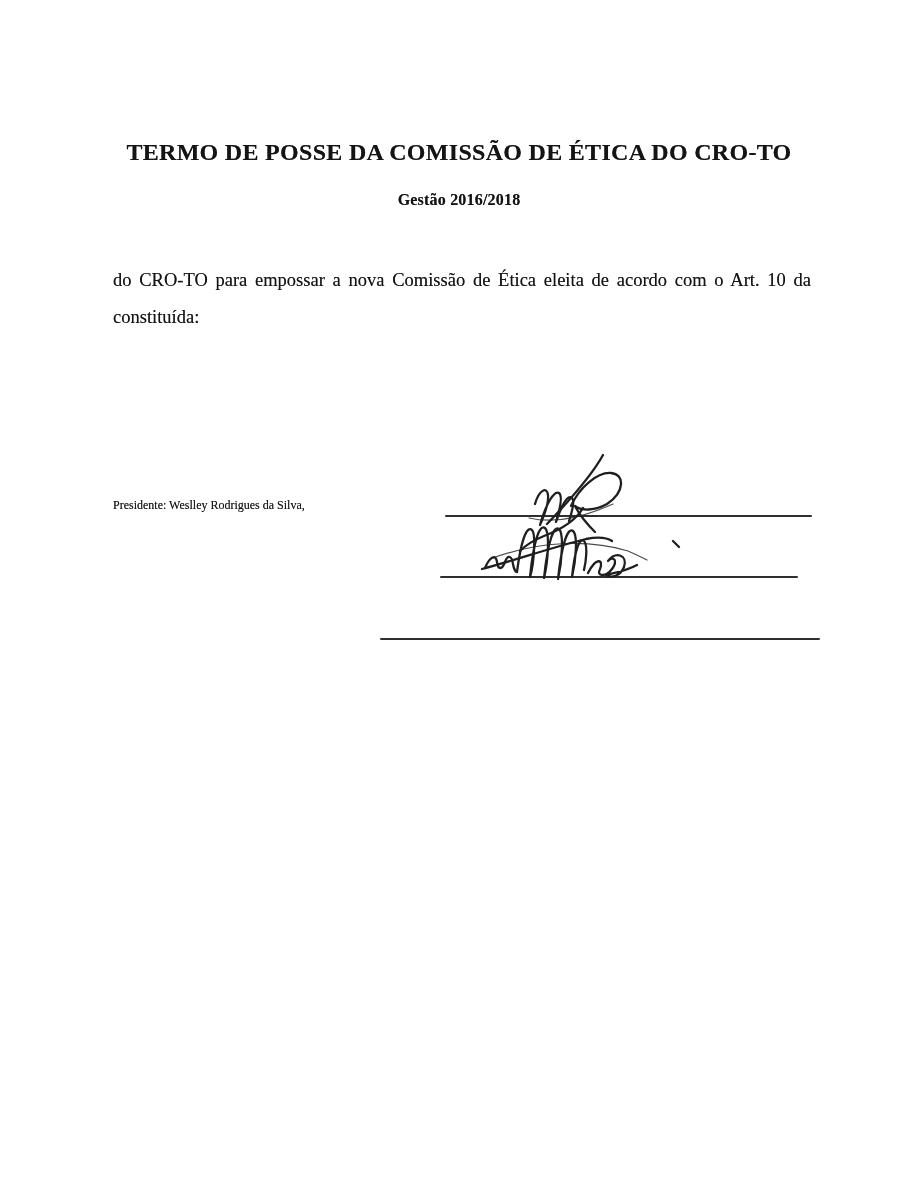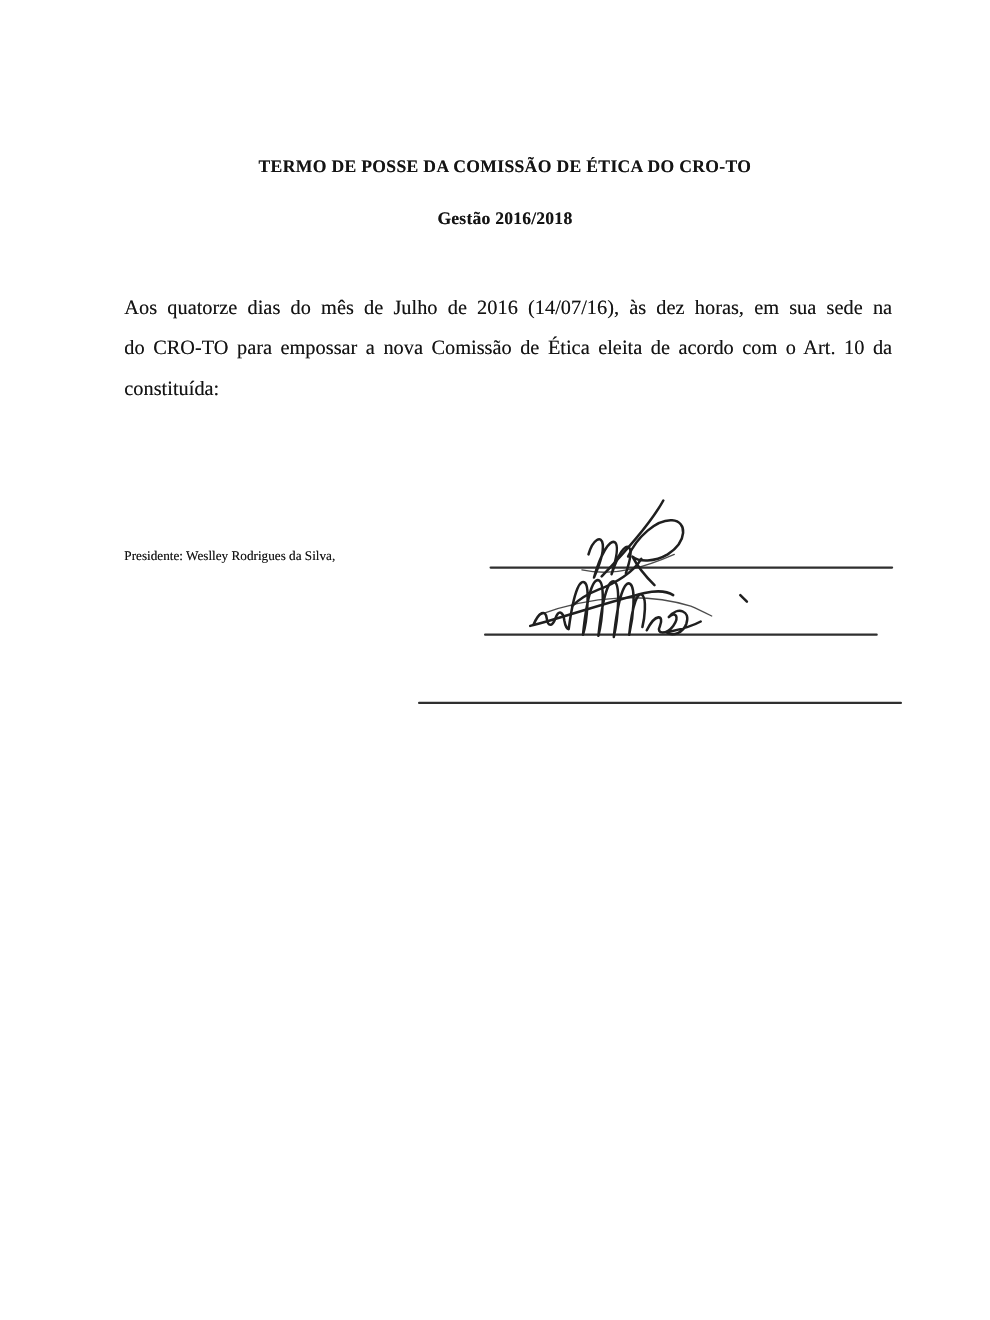--- a/index.html
+++ b/index.html
@@ -21,21 +21,21 @@
     position:absolute;inset:0;
     background:var(--paper);
   }
   .soft{ text-shadow:0 0 0.6px rgba(10,10,10,0.55); }
 
   .heading-wrap{
     position:absolute;left:18px;top:0;width:882px;text-align:center;
   }
   .doc-title{
     position:absolute;left:0;top:140px;width:100%;
-    font-size:16px;font-weight:bold;letter-spacing:0.3px;line-height:24px;
+    font-size:24px;font-weight:bold;letter-spacing:0.3px;line-height:24px;
   }
   .doc-subtitle{
     position:absolute;left:0;top:188px;width:100%;
     font-size:16px;font-weight:bold;letter-spacing:0.2px;line-height:24px;
   }
 
   .body-par{
     position:absolute;left:113px;top:262px;width:698px;
     font-size:18.5px;line-height:37px;
   }
@@ -67,21 +67,20 @@
 <body>
 
 <div class="page">
 
   <div class="heading-wrap">
     <div class="doc-title soft">TERMO DE POSSE DA COMISSÃO DE ÉTICA DO CRO-TO</div>
     <div class="doc-subtitle soft">Gestão 2016/2018</div>
   </div>
 
   <div class="body-par soft">
-    <div class="pline">Aos quatorze dias do mês de Julho de 2016 (14/07/16), às dez horas, em sua sede na</div>
     <div class="pline">do CRO-TO para empossar a nova Comissão de Ética eleita de acordo com o Art. 10 da</div>
     <div class="pline last">constituída:</div>
   </div>
 
   <div class="sig-label soft" style="top:492px;">Presidente: Weslley Rodrigues da Silva,</div>
   <div class="sig-line" style="left:445px;top:515px;width:367px;"></div>
 
   <div class="sig-line" style="left:440px;top:576px;width:358px;"></div>
 
   <div class="sig-line" style="left:380px;top:638px;width:440px;"></div>

